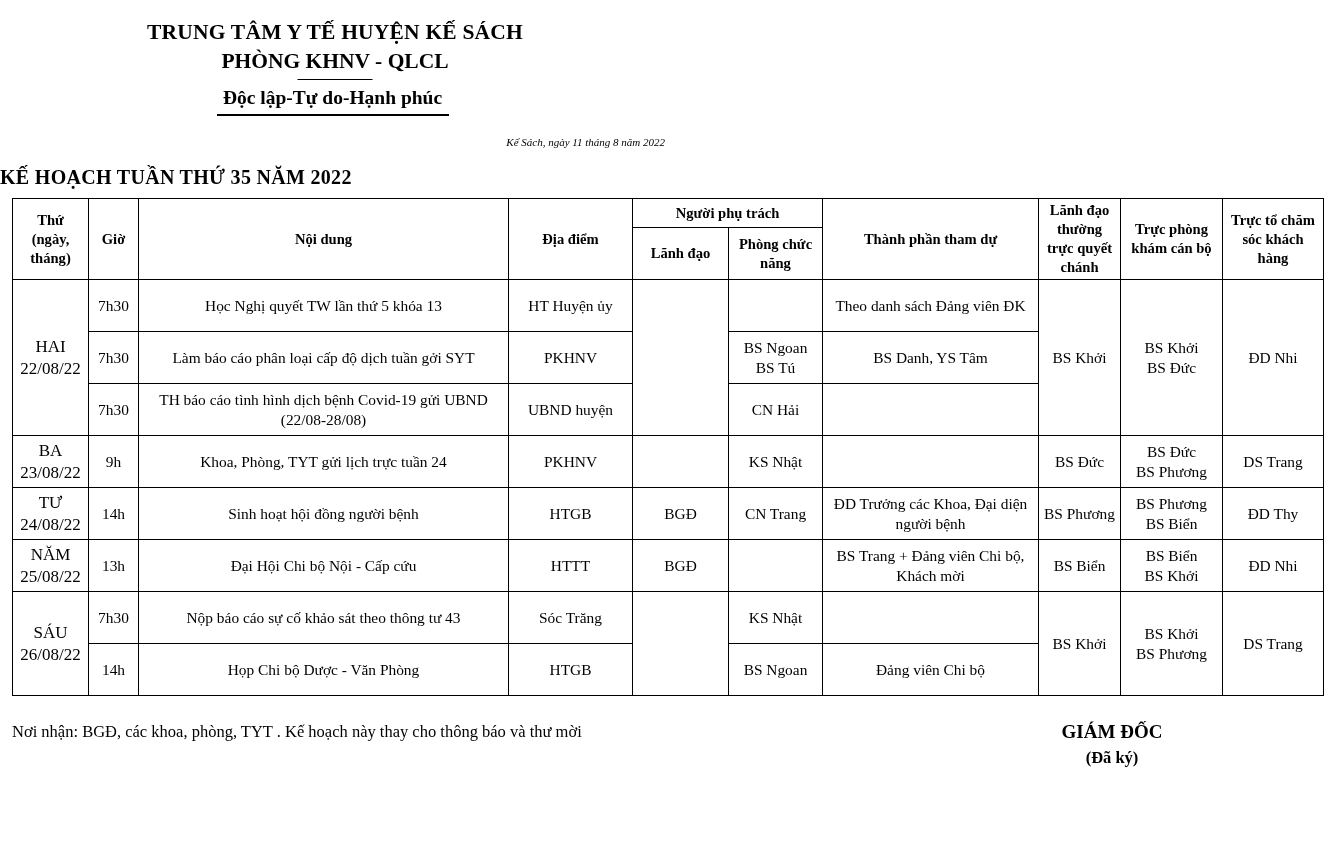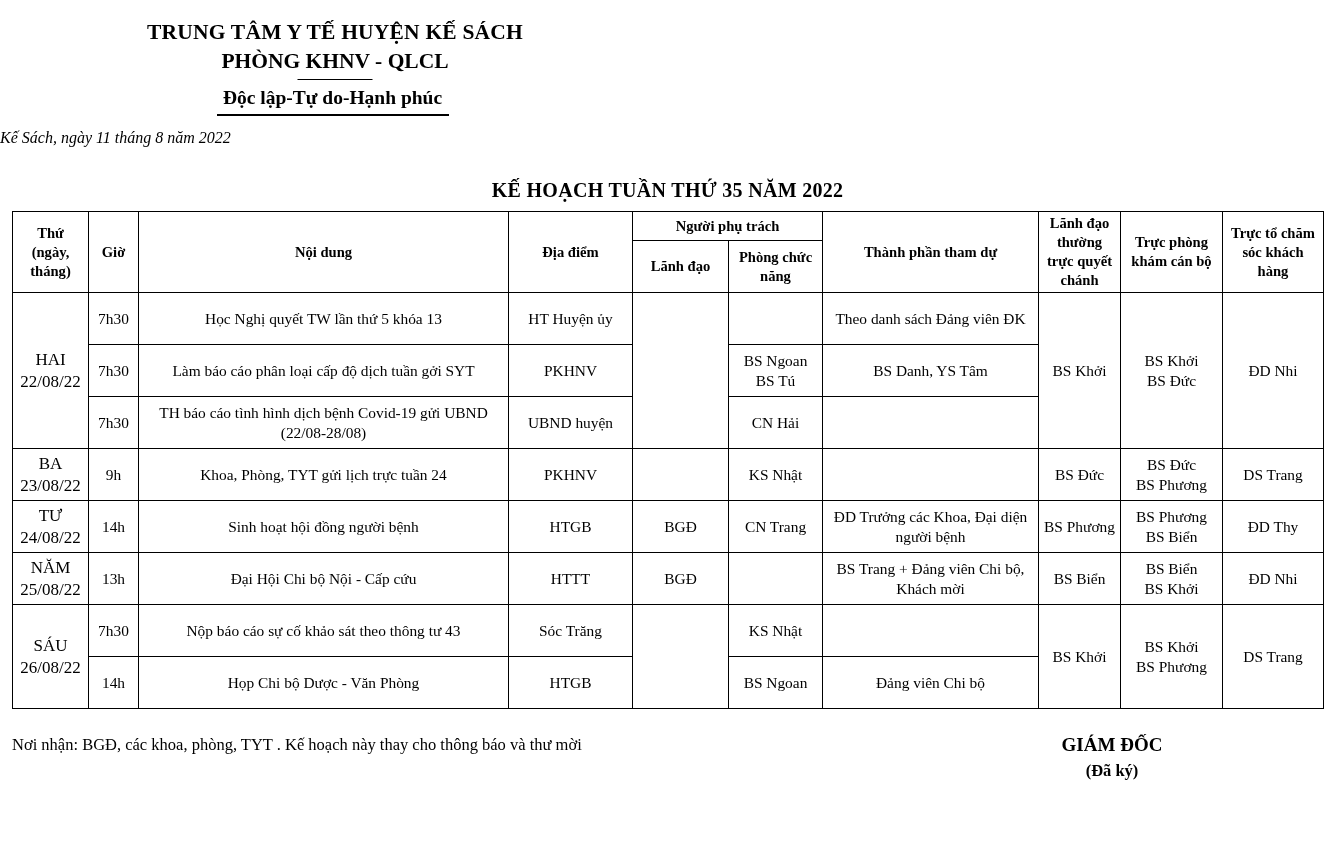--- a/index.html
+++ b/index.html
@@ -72,30 +72,30 @@
     position: absolute;
     left: 50%;
     transform: translateX(-50%);
     bottom: -4px;
     width: 232px;
     height: 2px;
     background: #000;
   }
   .date-line {
     font-style: italic;
-    font-size: 16px;
-    margin-top: 17px;
+    font-size: 11px;
+    margin-top: 24px;
+    text-align: right;
+  }
+
+  .plan-title {
     text-align: left;
-  }
-
-  .plan-title {
-    text-align: center;
     font-weight: bold;
     font-size: 20px;
-    margin-top: 32px;
+    margin-top: 18px;
     margin-bottom: 9px;
     letter-spacing: .3px;
   }
 
   
   .tbl-wrap {
     padding: 0 12px;
   }
   table.plan {
     border-collapse: collapse;

